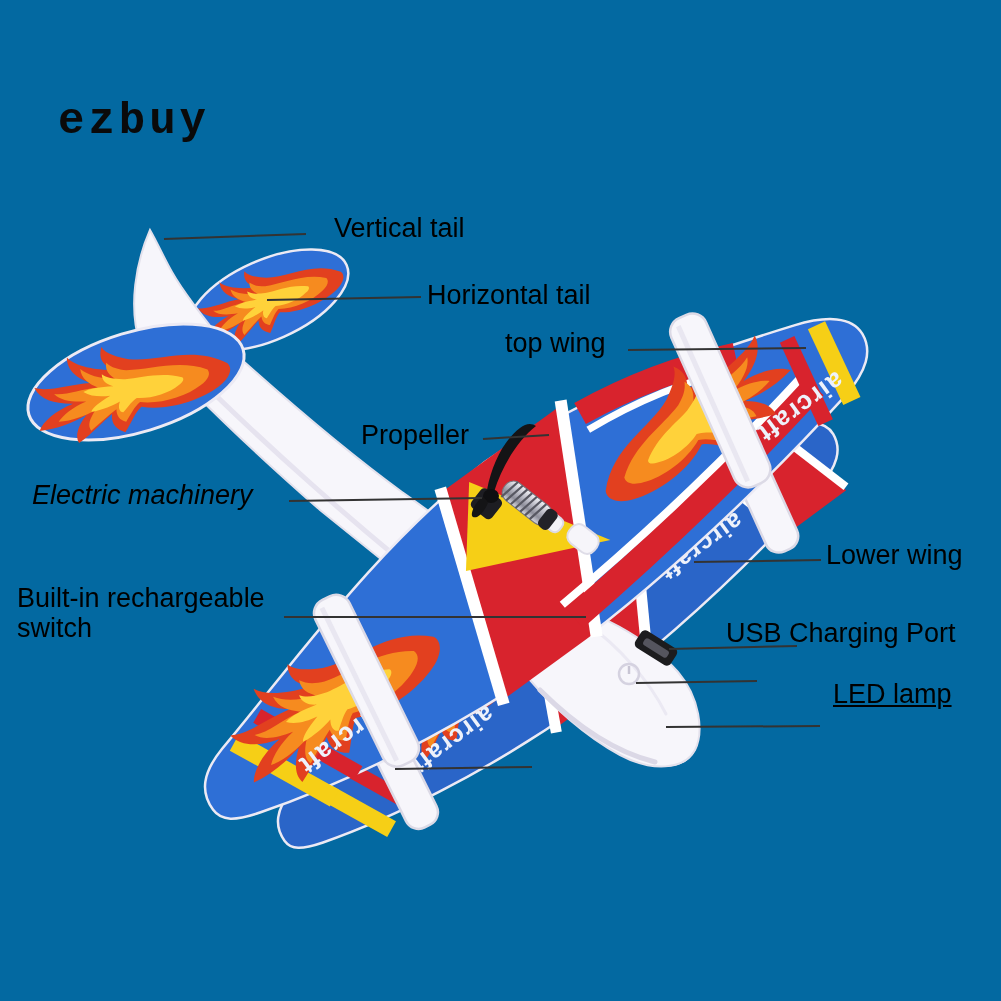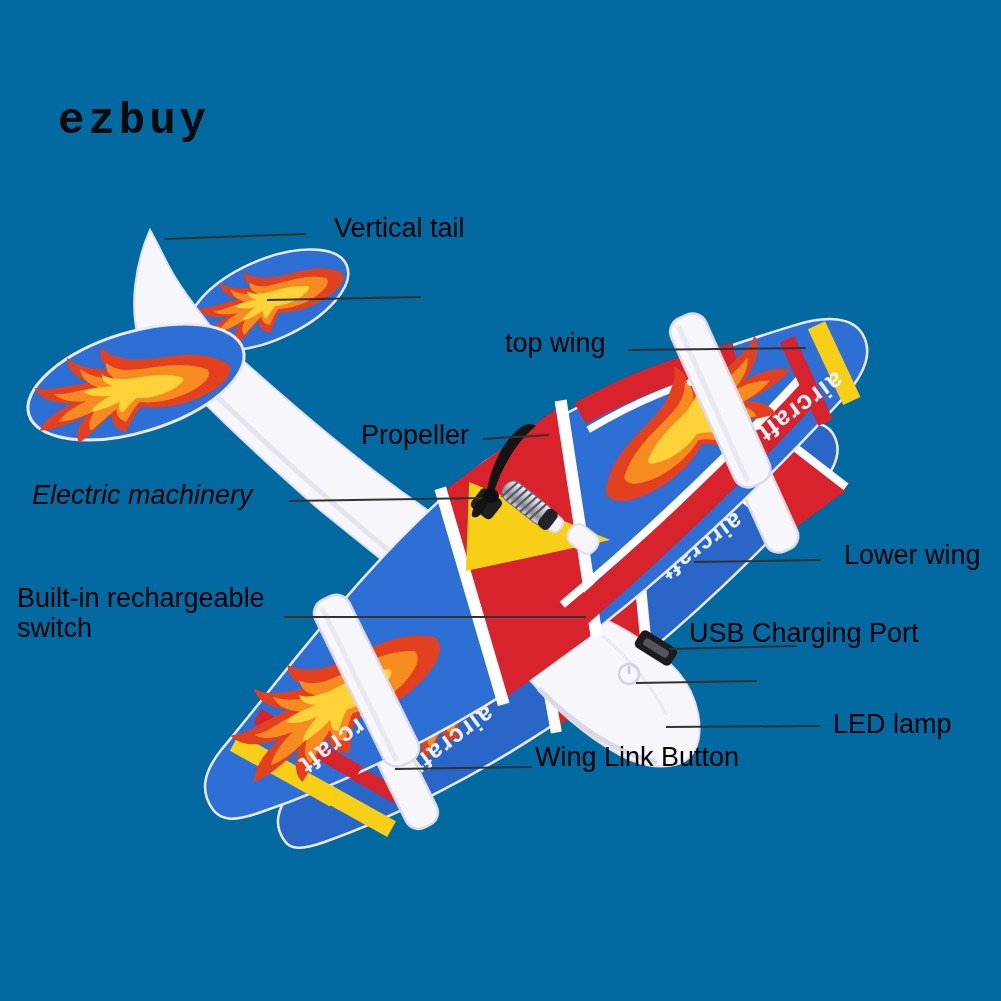--- a/index.html
+++ b/index.html
@@ -8,24 +8,24 @@
   .brand{position:absolute;left:58px;top:96px;font-family:"Liberation Mono", monospace;
          font-weight:bold;font-size:44px;letter-spacing:4px;color:#0a0a0a;}
   .artwork{position:absolute;left:0;top:0;}
   .lbl{position:absolute;color:#000;font-size:27px;line-height:1.12;white-space:nowrap;}
   .lbl-vertical-tail{left:334px;top:213px;}
   .lbl-horizontal-tail{left:427px;top:280px;}
   .lbl-top-wing{left:505px;top:328px;}
   .lbl-propeller{left:361px;top:420px;text-align:center;}
   .lbl-electric{left:32px;top:480px;font-style:italic;}
   .lbl-battery{left:17px;top:583px;width:300px;white-space:normal;}
-  .lbl-lower-wing{left:844px;top:540px;}
-  .lbl-usb{left:689px;top:618px;}
+  .lbl-lower-wing{left:826px;top:540px;}
+  .lbl-usb{left:726px;top:618px;}
   .lbl-power{left:763px;top:663px;}
-  .lbl-led{left:833px;top:709px;}
+  .lbl-led{left:833px;top:679px;text-decoration:underline;}
   .lbl-wing-link{left:535px;top:742px;}
 </style>
 </head>
 <body>
 
 <div class="stage">
 
   <div class="brand">ezbuy</div>
 
   <svg class="artwork" width="1001" height="1001" viewBox="0 0 1001 1001">
@@ -151,21 +151,21 @@
       <line x1="284" y1="617" x2="586" y2="617"></line>
       <line x1="694" y1="562" x2="821" y2="560"></line>
       <line x1="669" y1="649" x2="797" y2="646"></line>
       <line x1="636" y1="683" x2="757" y2="681"></line>
       <line x1="666" y1="727" x2="820" y2="726"></line>
       <line x1="395" y1="769" x2="532" y2="767"></line>
     </g>
   </svg>
 
   <div class="lbl lbl-vertical-tail">Vertical tail</div>
+  <div class="lbl lbl-horizontal-tail">Horizontal tail</div>
   <div class="lbl lbl-top-wing">top wing</div>
   <div class="lbl lbl-propeller">Propeller</div>
   <div class="lbl lbl-electric">Electric machinery</div>
   <div class="lbl lbl-battery">Built-in rechargeable switch</div>
   <div class="lbl lbl-lower-wing">Lower wing</div>
   <div class="lbl lbl-usb">USB Charging Port</div>
   <div class="lbl lbl-led">LED lamp</div>
-  <div class="lbl lbl-wing-link">Wing Link Button</div>
 </div>
 
 </body></html>

